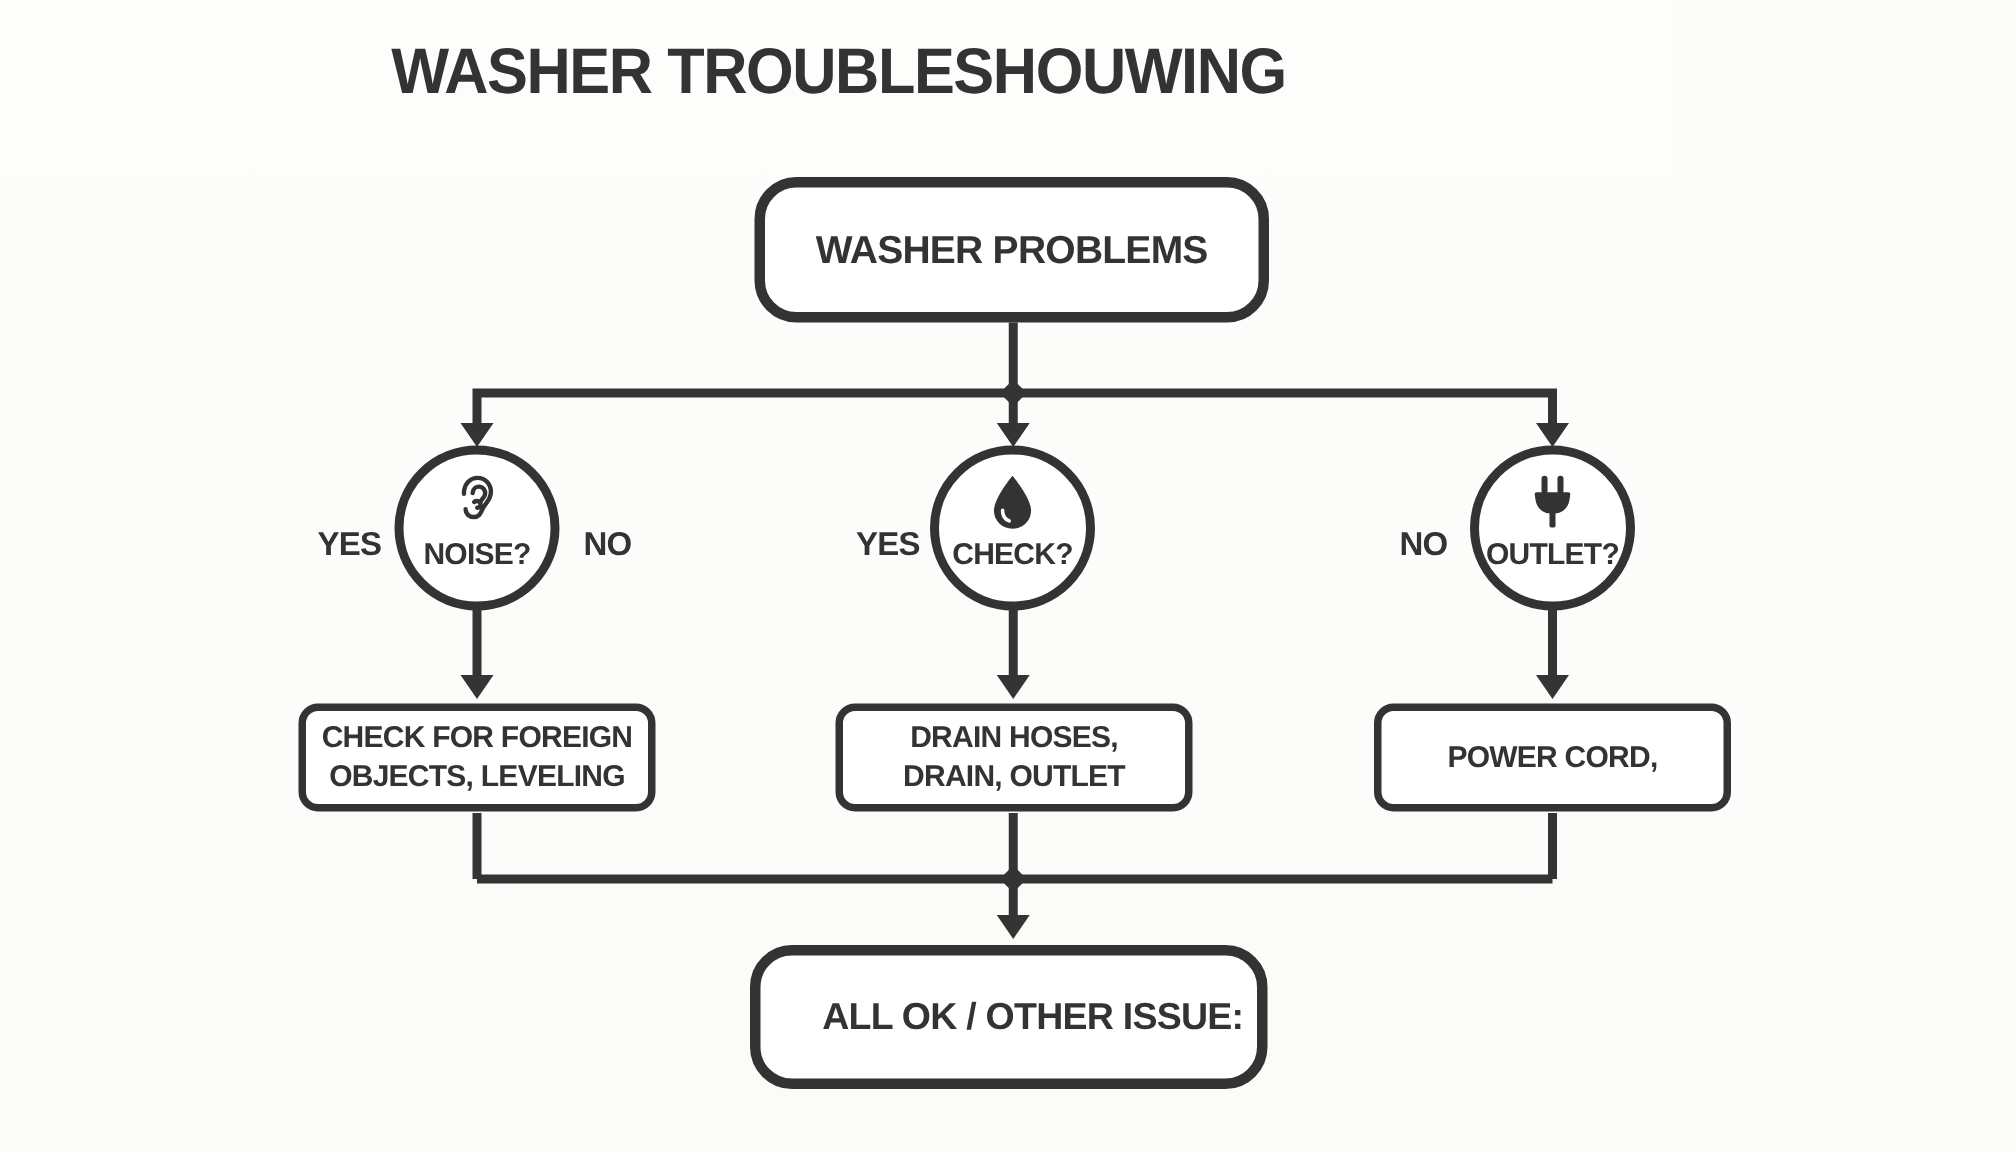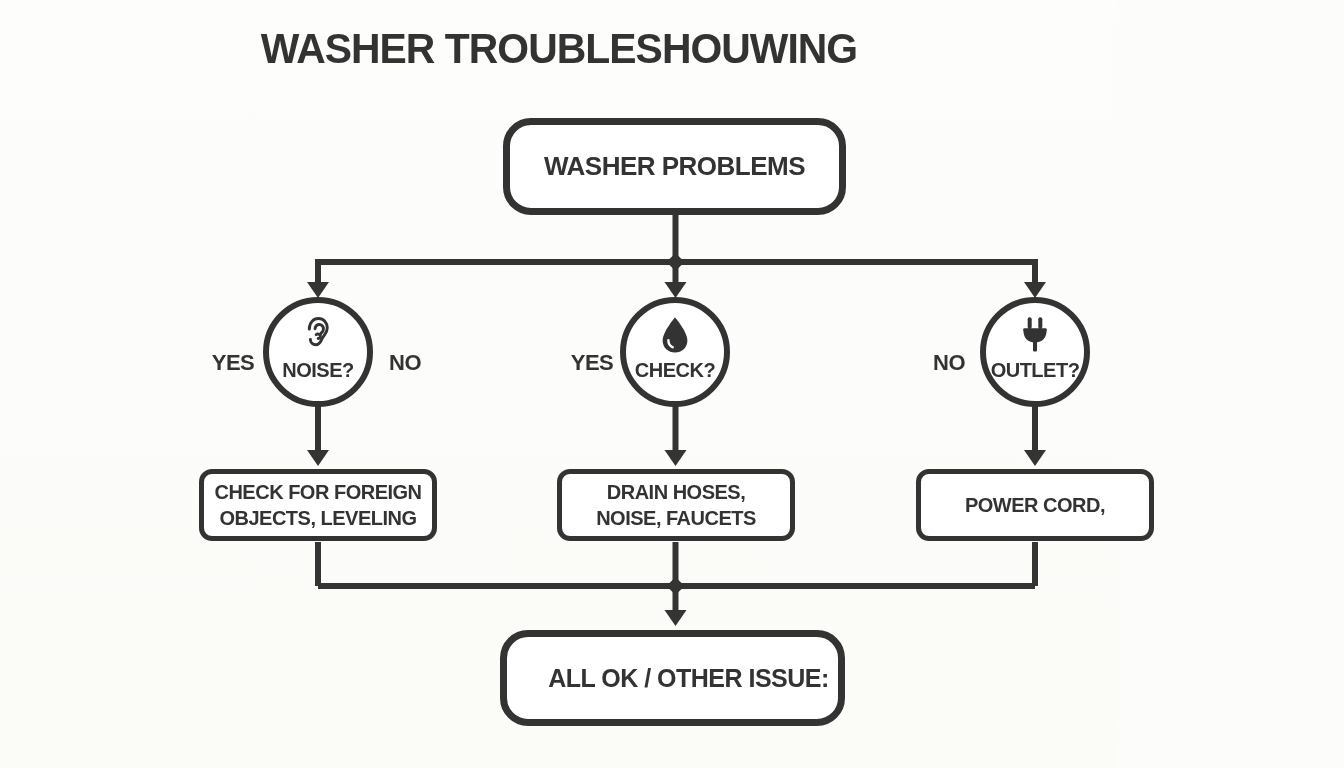--- a/index.html
+++ b/index.html
@@ -177,21 +177,21 @@
   <span class="yn" style="left:374px">NO</span>
   <span class="yn" style="left:561px">YES</span>
   <span class="yn" style="left:918px">NO</span>
 
   <div class="action-box" style="left:199px">
     <div>CHECK FOR FOREIGN</div>
     <div>OBJECTS, LEVELING</div>
   </div>
   <div class="action-box" style="left:557px">
     <div>DRAIN HOSES,</div>
-    <div>NOISE, FAUCETS</div>
+    <div>DRAIN, OUTLET</div>
   </div>
   <div class="action-box" style="left:916px">
     <div>POWER CORD,</div>
   </div>
 
   <div class="node-box final-box">
     <div>ALL OK / OTHER ISSUE:</div>
   </div>
 
 </div>

